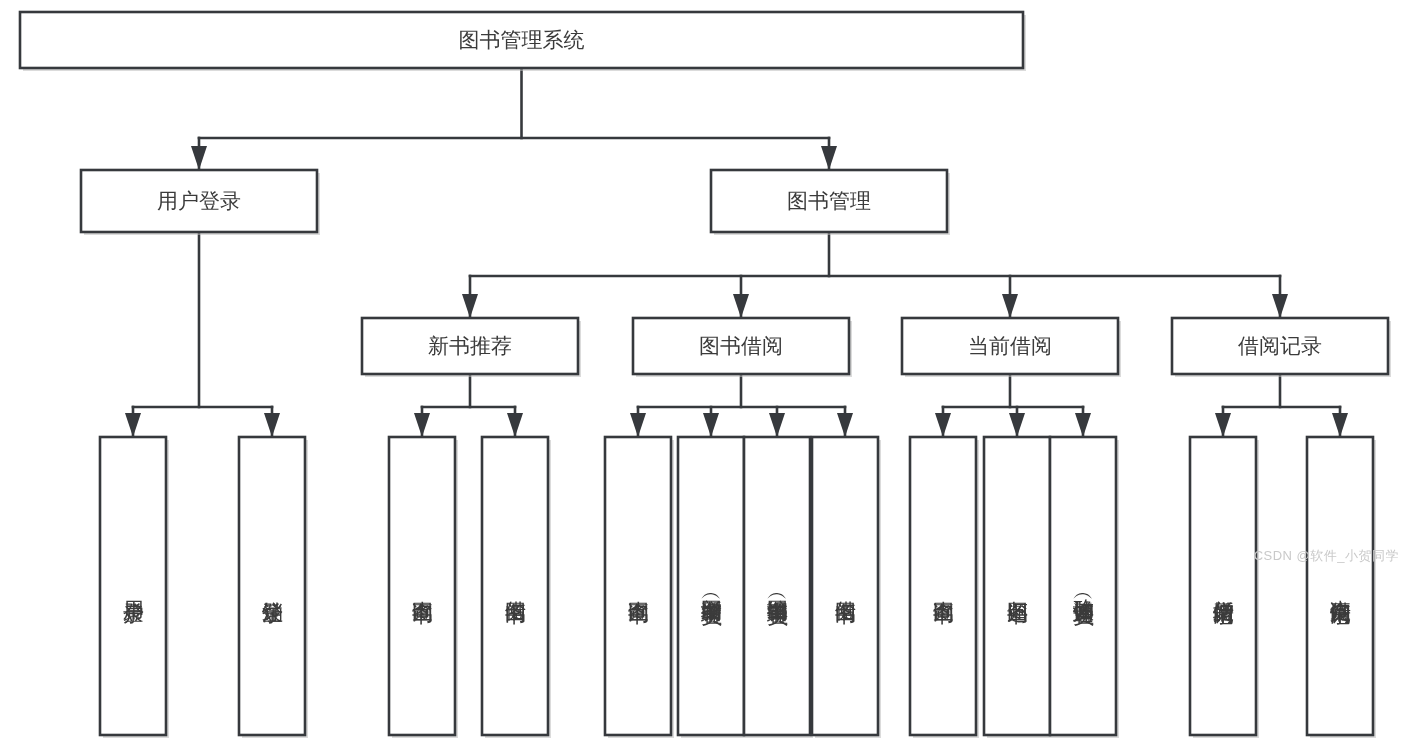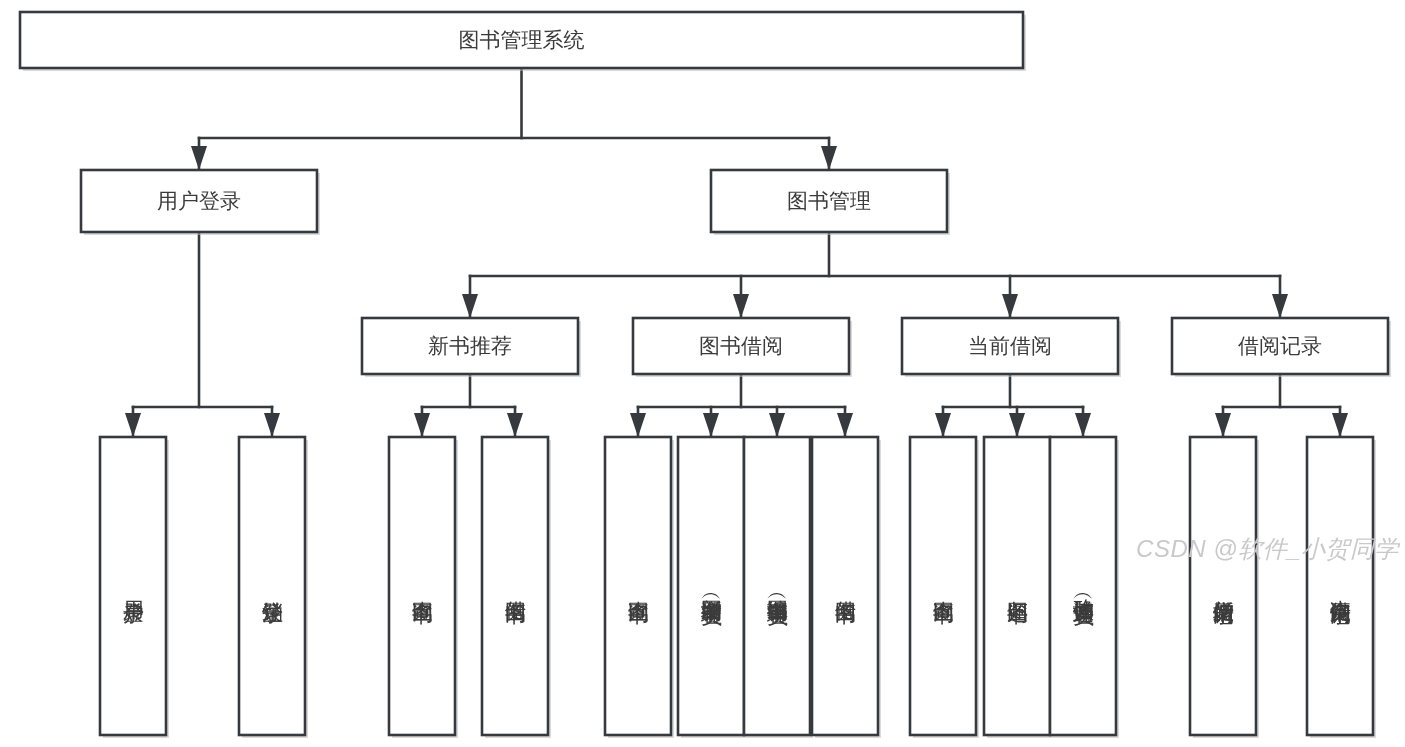--- a/index.html
+++ b/index.html
@@ -72,25 +72,24 @@
     color: #3b3b3b;
     letter-spacing: 1px;
     white-space: nowrap;
     text-align: center;
   }
   .watermark {
     position: absolute;
     right: 6px;
     bottom: 4px;
     font-family: "Liberation Sans", "DejaVu Sans", sans-serif;
-    font-size: 24px;
+    font-size: 13px;
     color: #c9c9c9;
     white-space: nowrap;
     letter-spacing: 0.5px;
-    font-style: italic;
   }
 </style>
 </head>
 <body>
 
 <div id="diagram-root">
   <svg class="diagram-svg" id="diagram-svg" viewBox="0 0 1405 747" xmlns="http://www.w3.org/2000/svg">
       <line class="edge-line" x1="521.5" y1="68" x2="521.5" y2="138"></line>
       <line class="edge-line" x1="199" y1="138" x2="829" y2="138"></line>
       <line class="edge-line" x1="199" y1="138" x2="199" y2="170"></line>

